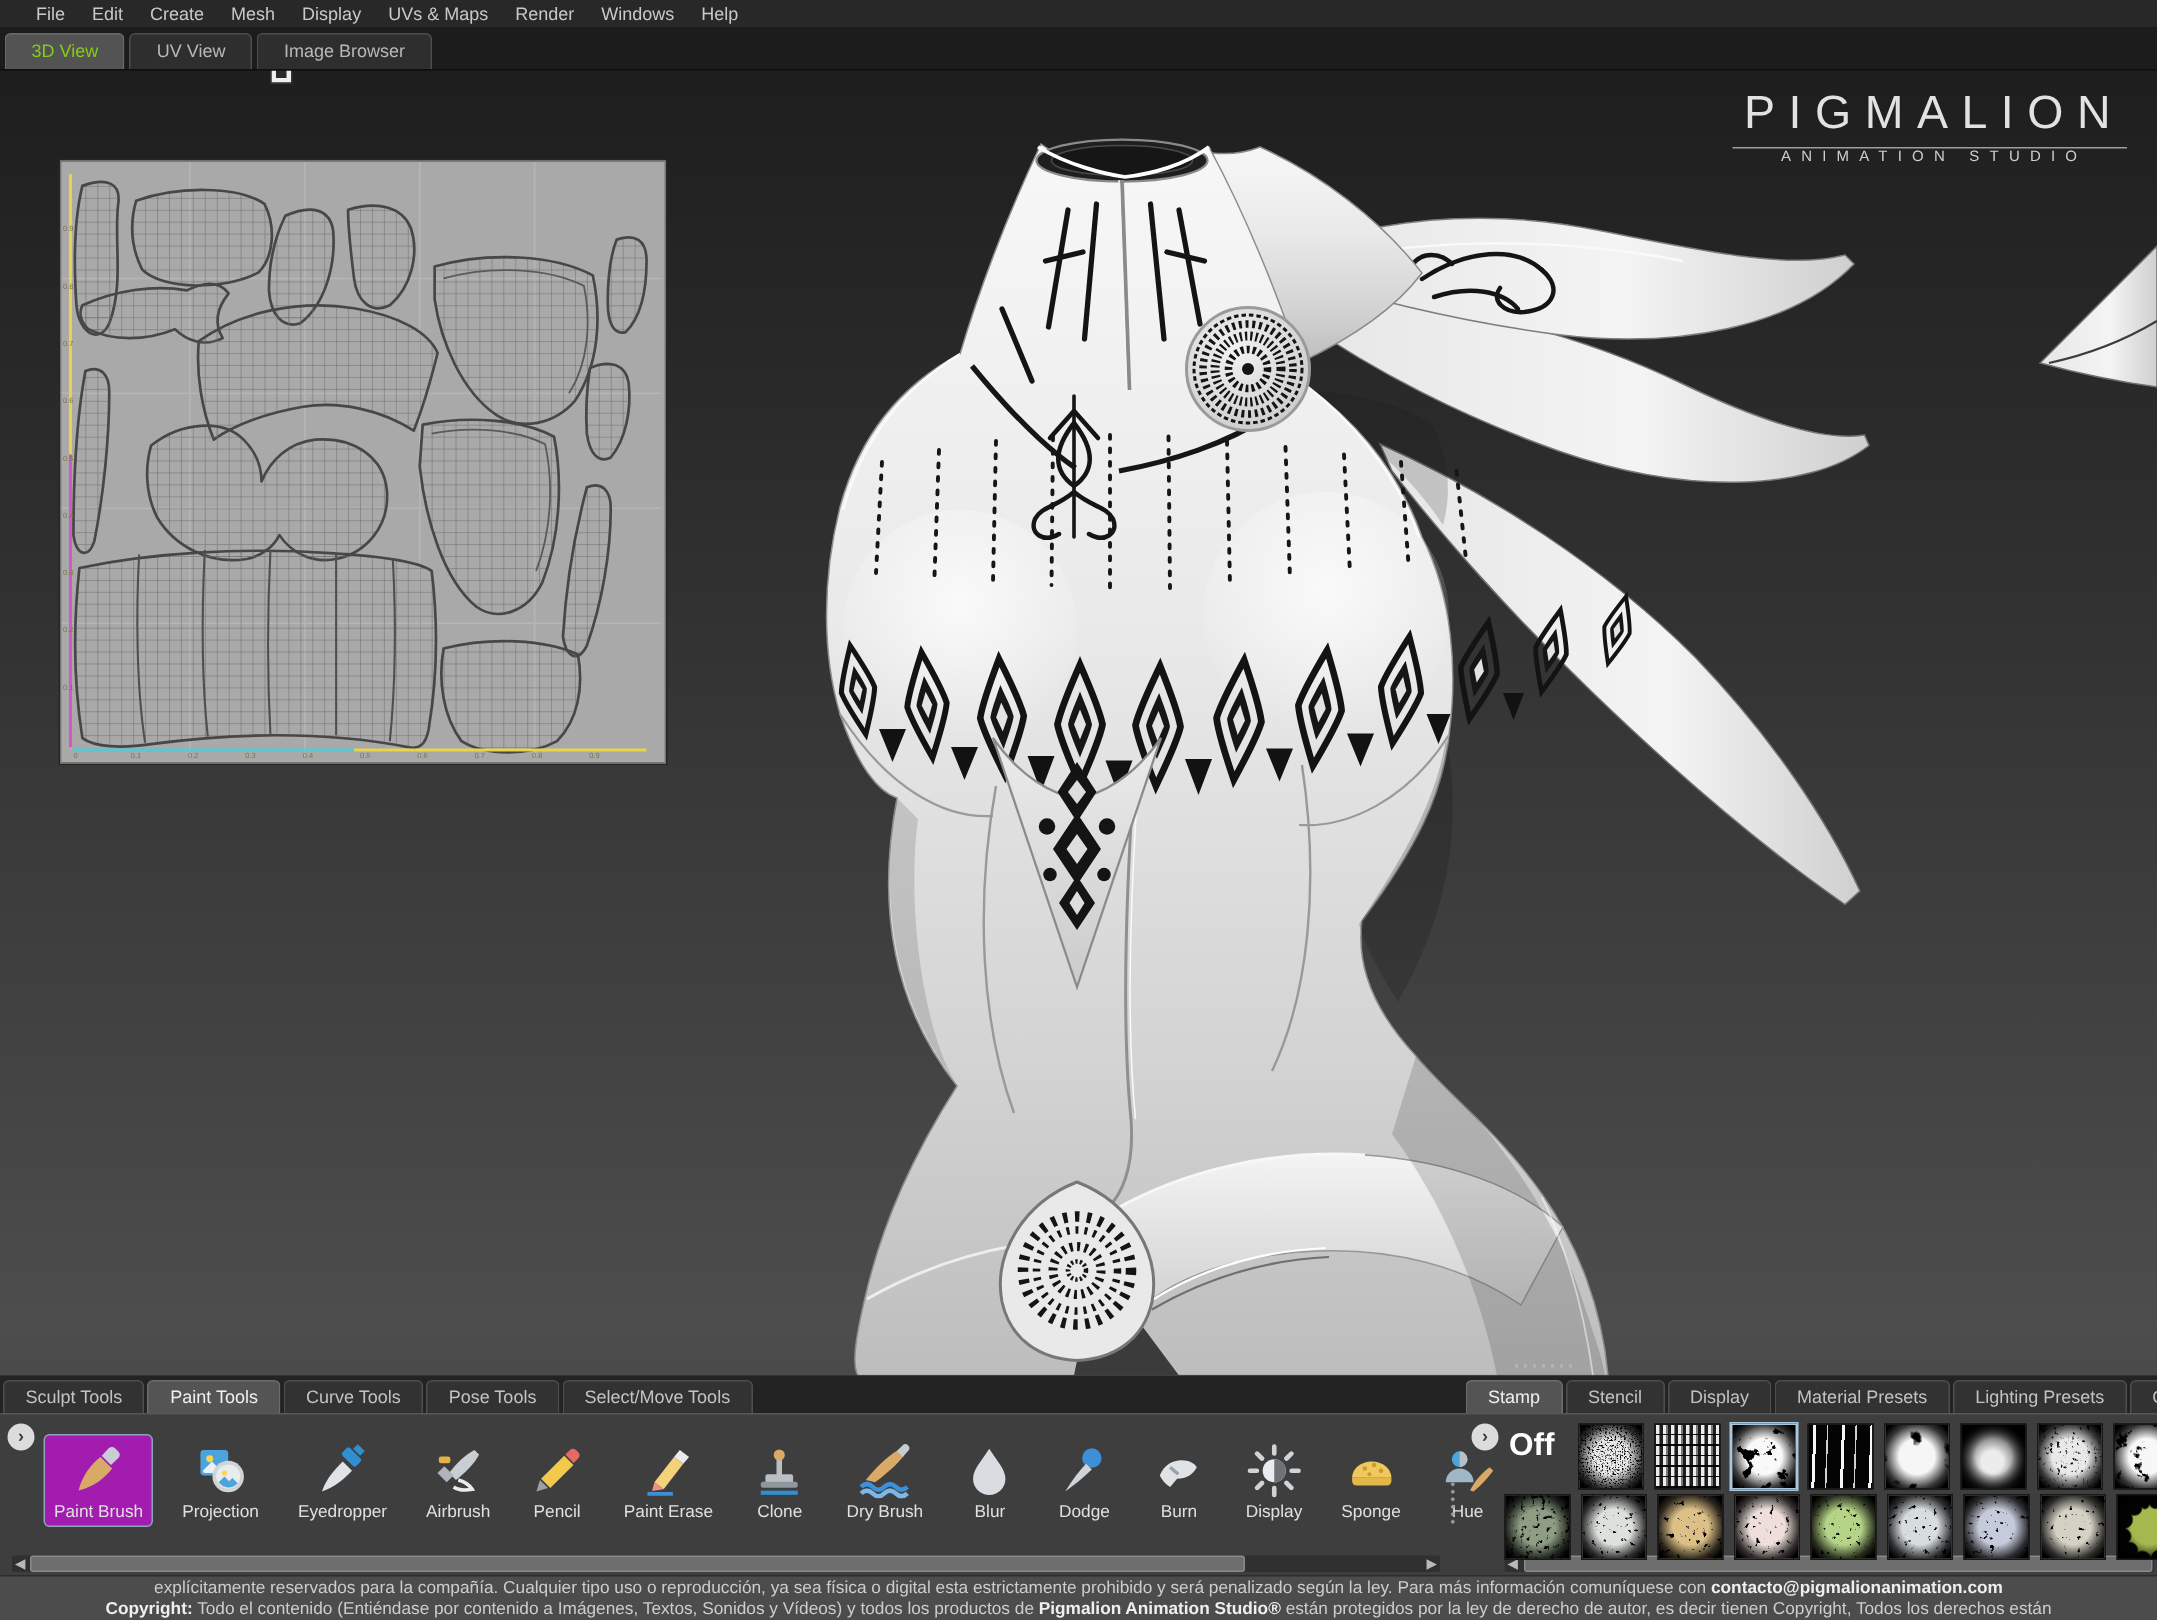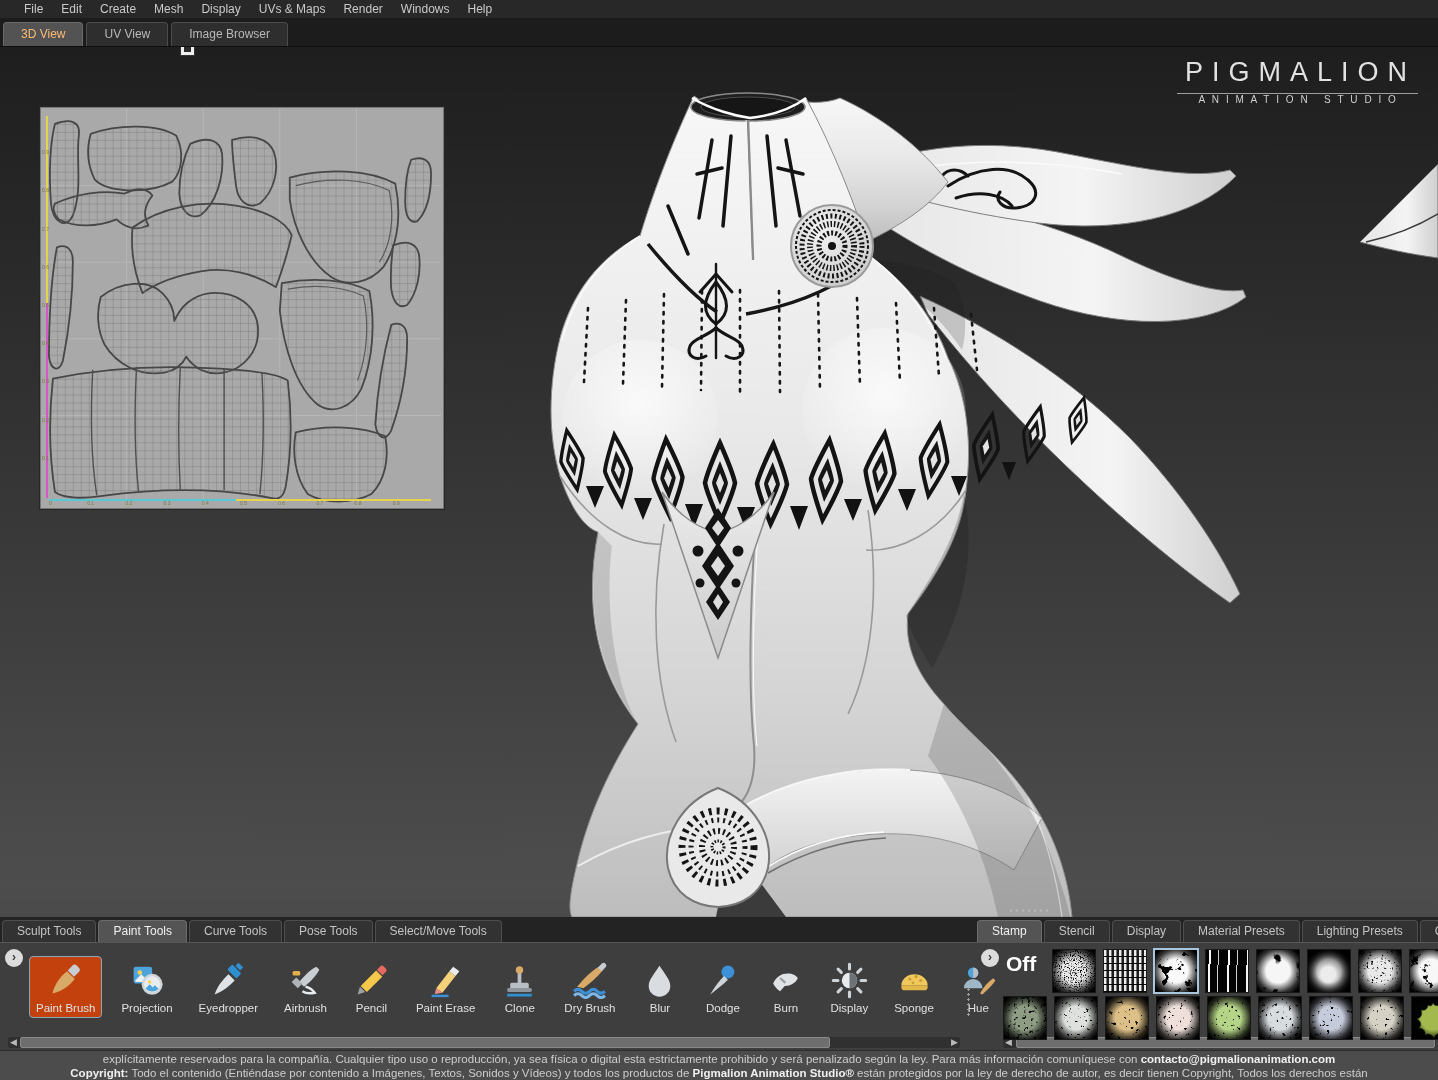--- a/index.html
+++ b/index.html
@@ -7,59 +7,59 @@
   #app{position:relative;width:1438px;height:1080px;background:#3d3d3d;}
 
   
   .menubar{position:absolute;top:0;left:0;right:0;height:18px;background:#282828;display:flex;
     gap:18px;padding:0 24px;align-items:center;font-size:12px;color:#c9c9c9;z-index:30;}
   .menu-item{cursor:default;white-space:nowrap;}
   .viewtabs{position:absolute;top:18px;left:0;right:0;height:28px;background:#1c1c1c;display:flex;
     align-items:flex-end;padding-left:3px;gap:3px;z-index:30;border-bottom:1px solid #0f0f0f;}
   .vtab{height:23px;line-height:23px;padding:0 17px;font-size:12px;color:#b9b9b9;background:#2e2e2e;
     border:1px solid #4c4c4c;border-bottom:none;border-radius:4px 4px 0 0;}
-  .vtab.active{background:#535353;color:#fdba74;border-color:#6a6a6a;}
+  .vtab.active{background:#535353;color:#84cc16;border-color:#6a6a6a;}
 
   
   .viewport{position:absolute;top:46px;left:0;width:1438px;height:871px;
     background:linear-gradient(#1e1e1e,#2c2c2c 30%,#4d4d4d 96%,#4a4a4a);overflow:hidden;}
   svg.model{position:absolute;inset:0;display:block;}
   .marker{position:absolute;left:181px;top:-4px;width:7px;height:7px;background:#2a2a2a;border:3px solid #efefef;outline:1px solid #333;}
   .hdots{position:absolute;left:1008px;top:861px;width:42px;height:5px;
     background-image:radial-gradient(circle,#b5b5b5 1px,transparent 1.4px);background-size:6px 5px;background-position:0 1px;}
 
   
   .uvpanel{position:absolute;left:40px;top:61px;width:402px;height:400px;background:#a9a9a9;
     border:1px solid #777;box-shadow:0 0 0 1px #262626;}
   .uvpanel svg{display:block}
 
   
   .logo{position:absolute;right:20px;top:11px;text-align:center;color:#e2e2e2;}
-  .logo .t1{font-size:27px;letter-spacing:9px;font-weight:400;border-bottom:1px solid #9e9e9e;padding:0 2px 5px 8px;white-space:nowrap;}
+  .logo .t1{font-size:31px;letter-spacing:9px;font-weight:400;border-bottom:1px solid #9e9e9e;padding:0 2px 5px 8px;white-space:nowrap;}
   .logo .t2{font-size:10px;letter-spacing:6.8px;color:#cfcfcf;margin-top:0;padding-left:6px;white-space:nowrap;}
 
   
   .tabrow{position:absolute;top:917px;left:0;width:1438px;height:25px;background:#232323;z-index:20;}
   .ttabs{position:absolute;bottom:0;display:flex;gap:2px;align-items:flex-end;}
   .ttabs.left{left:2px;} .ttabs.right{left:977px;}
   .ttab{height:21px;line-height:21px;padding:0 14px;font-size:12px;color:#c3c3c3;background:#323232;
     border:1px solid #4e4e4e;border-bottom:none;border-radius:4px 4px 0 0;white-space:nowrap;}
   .ttab.active{background:#545454;color:#f0f0f0;border-color:#6c6c6c;}
 
   
   .toolstrip{position:absolute;top:942px;left:0;width:1438px;height:93px;background:#3e3e3e;border-top:1px solid #575757;z-index:10;}
   .chev{position:absolute;width:18px;height:18px;border-radius:50%;background:#dcdcdc;color:#3a3a3a;
     font-weight:bold;text-align:center;line-height:17px;font-size:12px;user-select:none;}
   .chev.c1{left:5px;top:6px;} .chev.c2{left:981px;top:6px;}
   .tools{position:absolute;left:29px;top:1px;display:flex;gap:12px;align-items:flex-end;height:74px;}
   .tool{display:flex;flex-direction:column;align-items:center;justify-content:flex-end;gap:3px;
     padding:5px 6px 3px;border:1px solid transparent;border-radius:4px;}
   .tool svg{width:37px;height:37px;display:block;}
   .tlabel{font-size:11.5px;color:#e0e0e0;white-space:nowrap;}
-  .tool.selected{background:#c2410c;border-color:#8ba6ba;}
+  .tool.selected{background:#a21caf;border-color:#8ba6ba;}
   .vdots{position:absolute;left:966px;top:44px;width:5px;height:30px;
     background-image:radial-gradient(circle,#9d9d9d 1px,transparent 1.3px);background-size:5px 5px;}
 
   
   .offlabel{position:absolute;left:1006px;top:9px;font-size:21px;font-weight:bold;color:#fdfdfd;}
   .stamps1{position:absolute;left:1052px;top:6px;display:flex;gap:7px;}
   .stamps2{position:absolute;left:1003px;top:53px;display:flex;gap:7px;}
   .stamp{position:relative;width:42px;height:42px;background:#040404;border:1px solid #181818;overflow:hidden;flex:0 0 auto;}
   .stamp.selected{border-color:#a9c7dc;box-shadow:0 0 0 1px #a9c7dc;}
   .fill{position:absolute;inset:0;width:100%;height:100%;}

